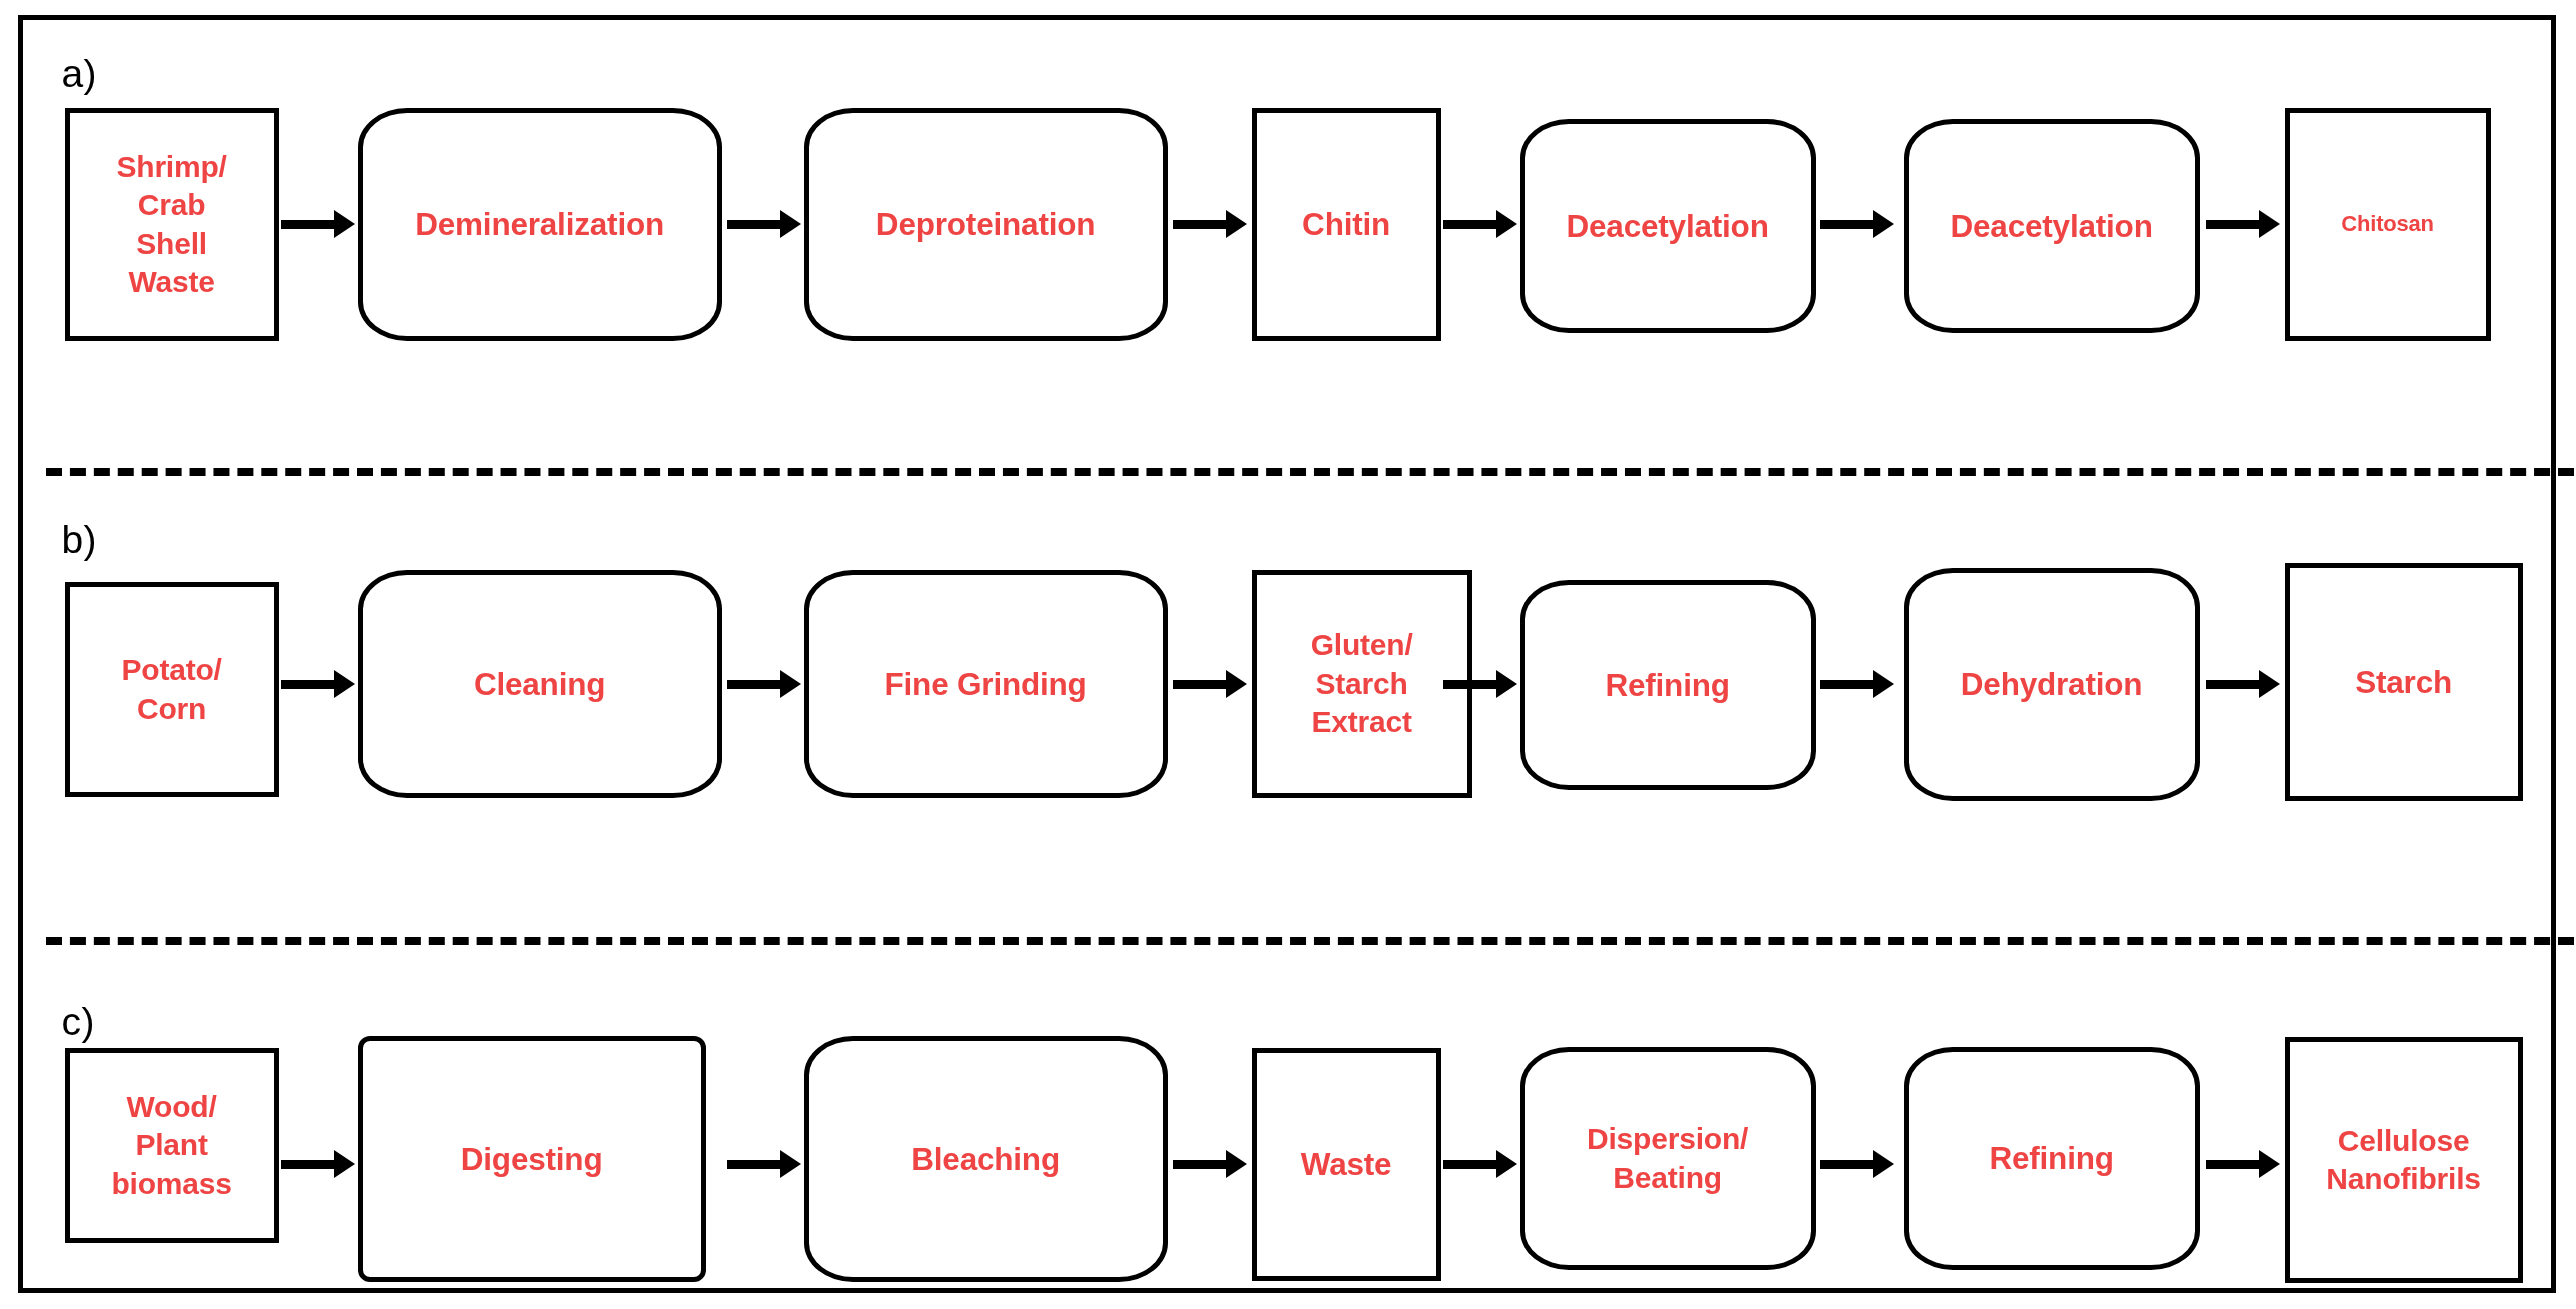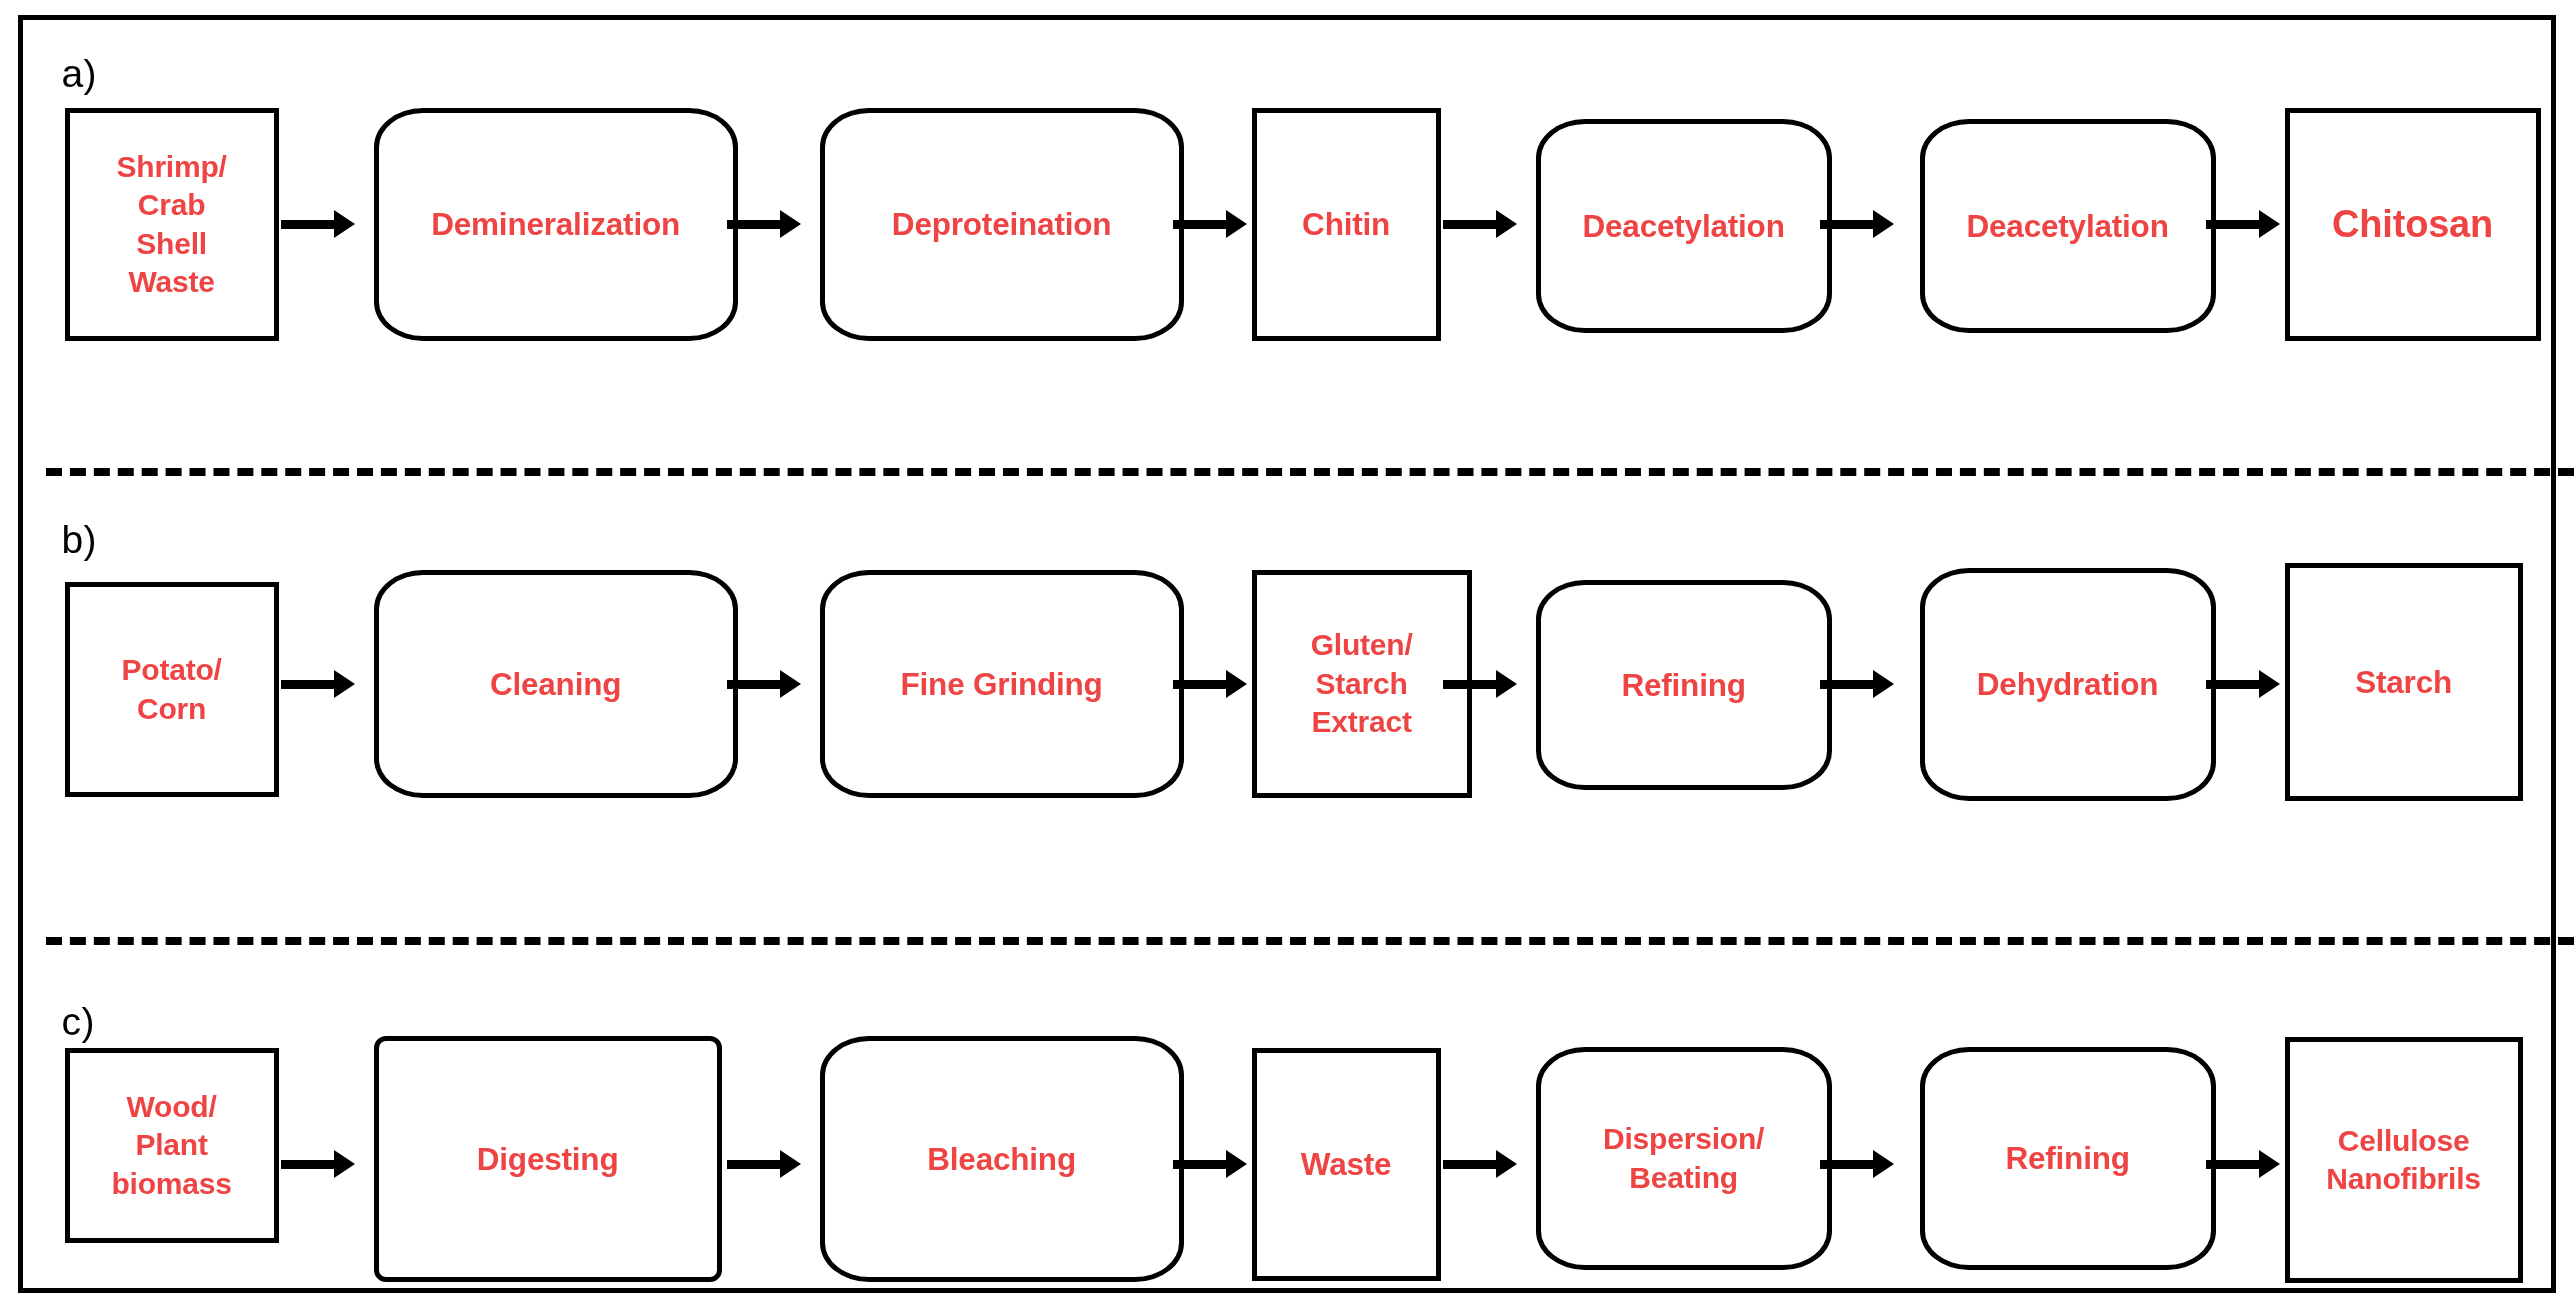--- a/index.html
+++ b/index.html
@@ -78,21 +78,21 @@
     align-items: center;
     justify-content: center;
     text-align: center;
     color: #ef4444;
     font-weight: bold;
     font-family: "Liberation Sans", sans-serif;
     line-height: 1.28;
     letter-spacing: -0.2px;
   }
   .node.rect { border-radius: 0; }
-  .node.rounded { border-radius: 49px / 39px; margin-left: 16px; }
+  .node.rounded { border-radius: 49px / 39px; }
 
   .node-label {
     display: block;
     padding: 0 5px;
     white-space: pre-line;
   }
 
   
   .arrow {
     position: absolute;
@@ -148,21 +148,21 @@
         <div class="node rounded" style="left:1497px; top:99px; width:296px; height:214px; font-size:31.5px;">
           <span class="node-label">Deacetylation</span>
         </div>
         <div class="arrow" style="left:1797px; top:200px; width:55px;"></div>
 
         <div class="node rounded" style="left:1881px; top:99px; width:296px; height:214px; font-size:31.5px;">
           <span class="node-label">Deacetylation</span>
         </div>
         <div class="arrow" style="left:2183px; top:200px; width:55px;"></div>
 
-        <div class="node rect" style="left:2262px; top:88px; width:256px; height:233px; font-size:38px;">
+        <div class="node rect" style="left:2262px; top:88px; width:206px; height:233px; font-size:22px;">
           <span class="node-label">Chitosan</span>
         </div>
       </div>
     </div>
 
     <div class="divider" id="divider-1"></div>
 
     <div class="panel" id="panel-b">
       <div class="row-label" style="left:39px; top:63px;">b)</div>
 

